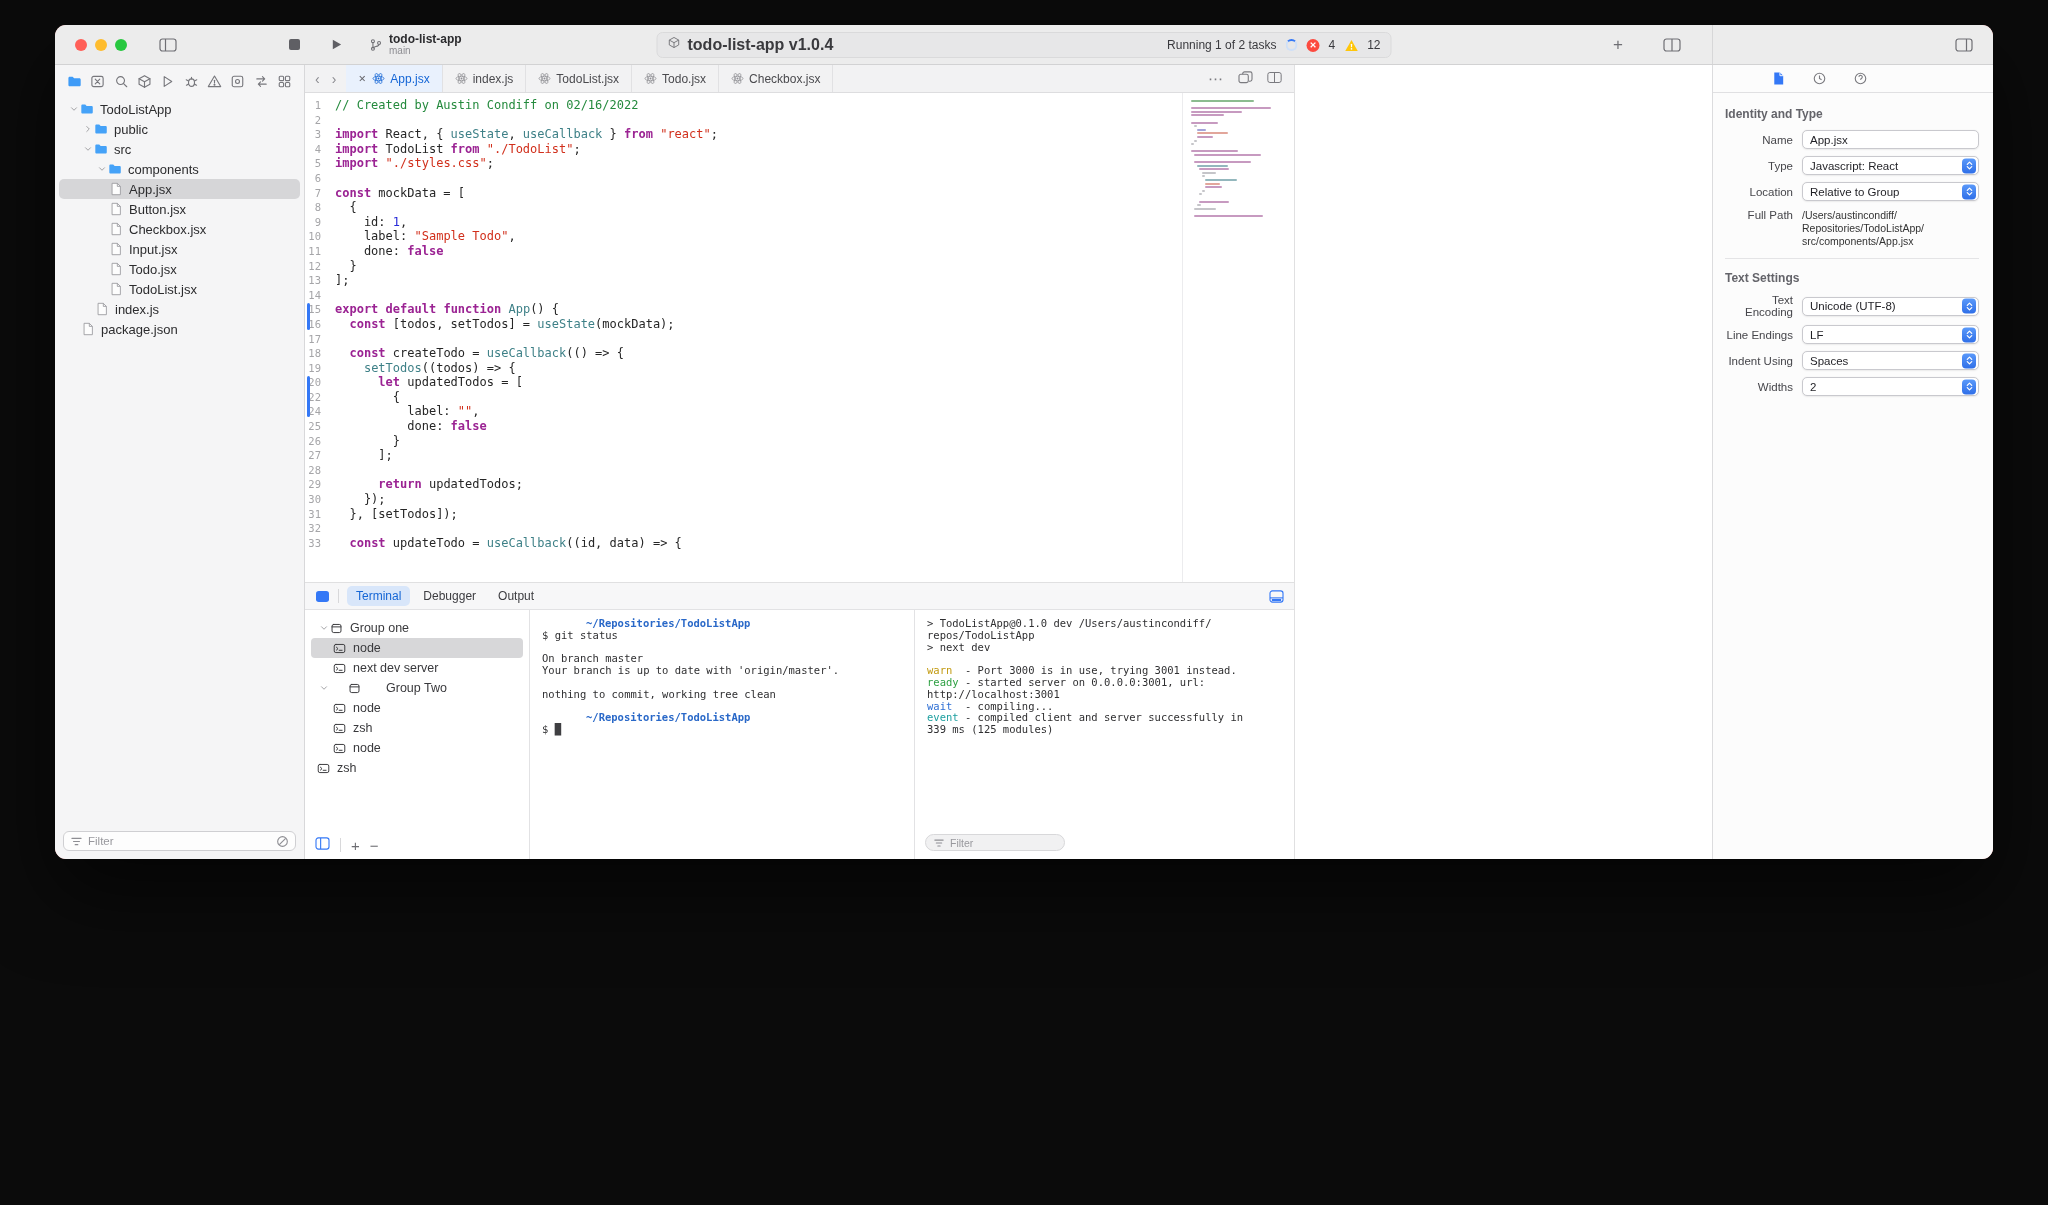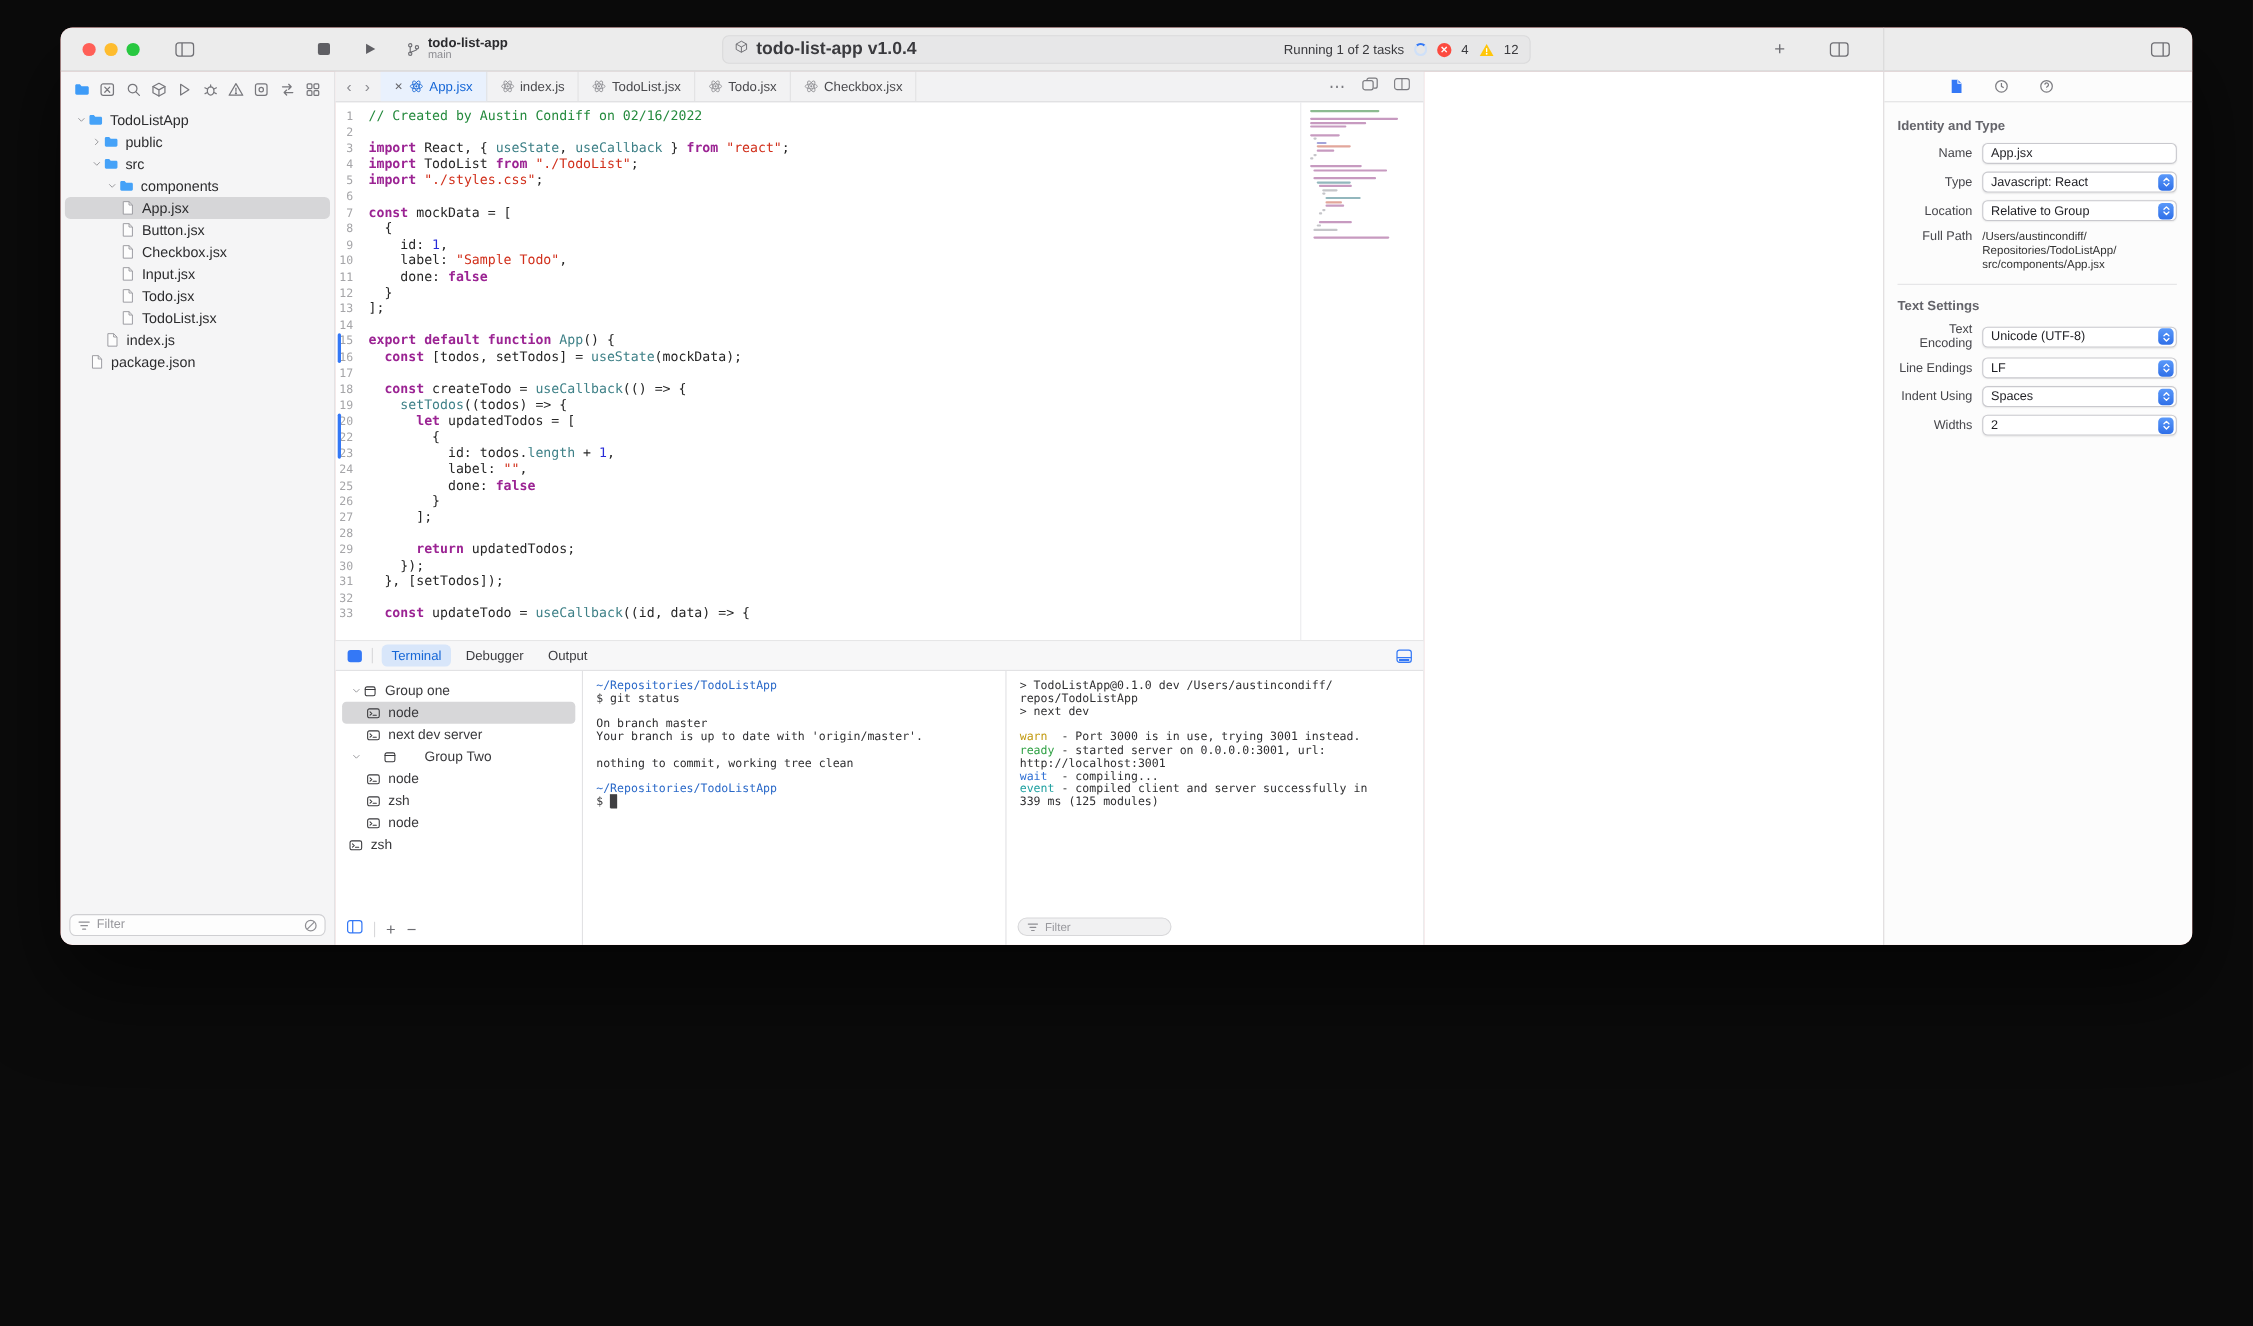--- a/index.html
+++ b/index.html
@@ -113,21 +113,21 @@
   .dtree-row.selected{background:#d7d7d9;}
   .dtree-row .t-icon svg{width:13px;height:13px;}
   .dtree-footer{height:28px;display:flex;align-items:center;gap:10px;padding:0 10px;color:#6d6d72;}
   .dtree-footer svg{width:15px;height:13px;}
   .pm{font-size:15px;line-height:1;}
   .term{font:10.5px "DejaVu Sans Mono",monospace;padding:8px 12px;overflow:hidden;}
   .term1{width:385px;flex:0 0 auto;border-right:1px solid #e2e2e4;}
   .term2wrap{flex:1;display:flex;flex-direction:column;min-width:0;}
   .term2{flex:1;}
   .tline{min-height:11.8px;line-height:11.8px;white-space:pre;}
-  .tk-path{color:#2968C8;font-weight:normal;}
+  .tk-path{color:#2968C8;font-weight:bold;margin-left:44px;}
   .tk-pr{color:#3a3a3c;}
   .tk-pl{color:#2f2f31;}
   .tk-warn{color:#C29A10;}
   .tk-ready{color:#2EA043;}
   .tk-wait{color:#2E6FD4;}
   .tk-event{color:#1FA0A0;}
   .tk-cur{color:#3f3f42;background:#3f3f42;}
   .term-footer{padding:6px 10px 8px;}
   .term-filter{width:140px;height:17px;border:1px solid #d8d8da;background:#f1f1f2;border-radius:9px;display:flex;align-items:center;
     gap:5px;padding:0 7px;color:#98989d;font-size:10.5px;}
@@ -533,21 +533,20 @@
               <div class="cl"><span class="ln">12</span><span class="tok-p">  }</span></div>
               <div class="cl"><span class="ln">13</span><span class="tok-p">];</span></div>
               <div class="cl"><span class="ln">14</span></div>
               <div class="cl"><span class="ln">15</span><span class="tok-k">export</span><span class="tok-p"> </span><span class="tok-k">default</span><span class="tok-p"> </span><span class="tok-k">function</span><span class="tok-p"> </span><span class="tok-f">App</span><span class="tok-p">() {</span></div>
               <div class="cl"><span class="ln">16</span><span class="tok-p">  </span><span class="tok-k">const</span><span class="tok-p"> [todos, setTodos] = </span><span class="tok-f">useState</span><span class="tok-p">(mockData);</span></div>
               <div class="cl"><span class="ln">17</span></div>
               <div class="cl"><span class="ln">18</span><span class="tok-p">  </span><span class="tok-k">const</span><span class="tok-p"> createTodo = </span><span class="tok-f">useCallback</span><span class="tok-p">(() =&gt; {</span></div>
               <div class="cl"><span class="ln">19</span><span class="tok-p">    </span><span class="tok-f">setTodos</span><span class="tok-p">((todos) =&gt; {</span></div>
               <div class="cl"><span class="ln">20</span><span class="tok-p">      </span><span class="tok-k">let</span><span class="tok-p"> updatedTodos = [</span></div>
               <div class="cl"><span class="ln">22</span><span class="tok-p">        {</span></div>
-              <div class="cl"><span class="ln">23</span><span class="tok-p">          id: todos.</span><span class="tok-f">length</span><span class="tok-p"> + </span><span class="tok-n">1</span><span class="tok-p">,</span></div>
               <div class="cl"><span class="ln">24</span><span class="tok-p">          label: </span><span class="tok-s">""</span><span class="tok-p">,</span></div>
               <div class="cl"><span class="ln">25</span><span class="tok-p">          done: </span><span class="tok-k">false</span></div>
               <div class="cl"><span class="ln">26</span><span class="tok-p">        }</span></div>
               <div class="cl"><span class="ln">27</span><span class="tok-p">      ];</span></div>
               <div class="cl"><span class="ln">28</span></div>
               <div class="cl"><span class="ln">29</span><span class="tok-p">      </span><span class="tok-k">return</span><span class="tok-p"> updatedTodos;</span></div>
               <div class="cl"><span class="ln">30</span><span class="tok-p">    });</span></div>
               <div class="cl"><span class="ln">31</span><span class="tok-p">  }, [setTodos]);</span></div>
               <div class="cl"><span class="ln">32</span></div>
               <div class="cl"><span class="ln">33</span><span class="tok-p">  </span><span class="tok-k">const</span><span class="tok-p"> updateTodo = </span><span class="tok-f">useCallback</span><span class="tok-p">((id, data) =&gt; {</span></div>

